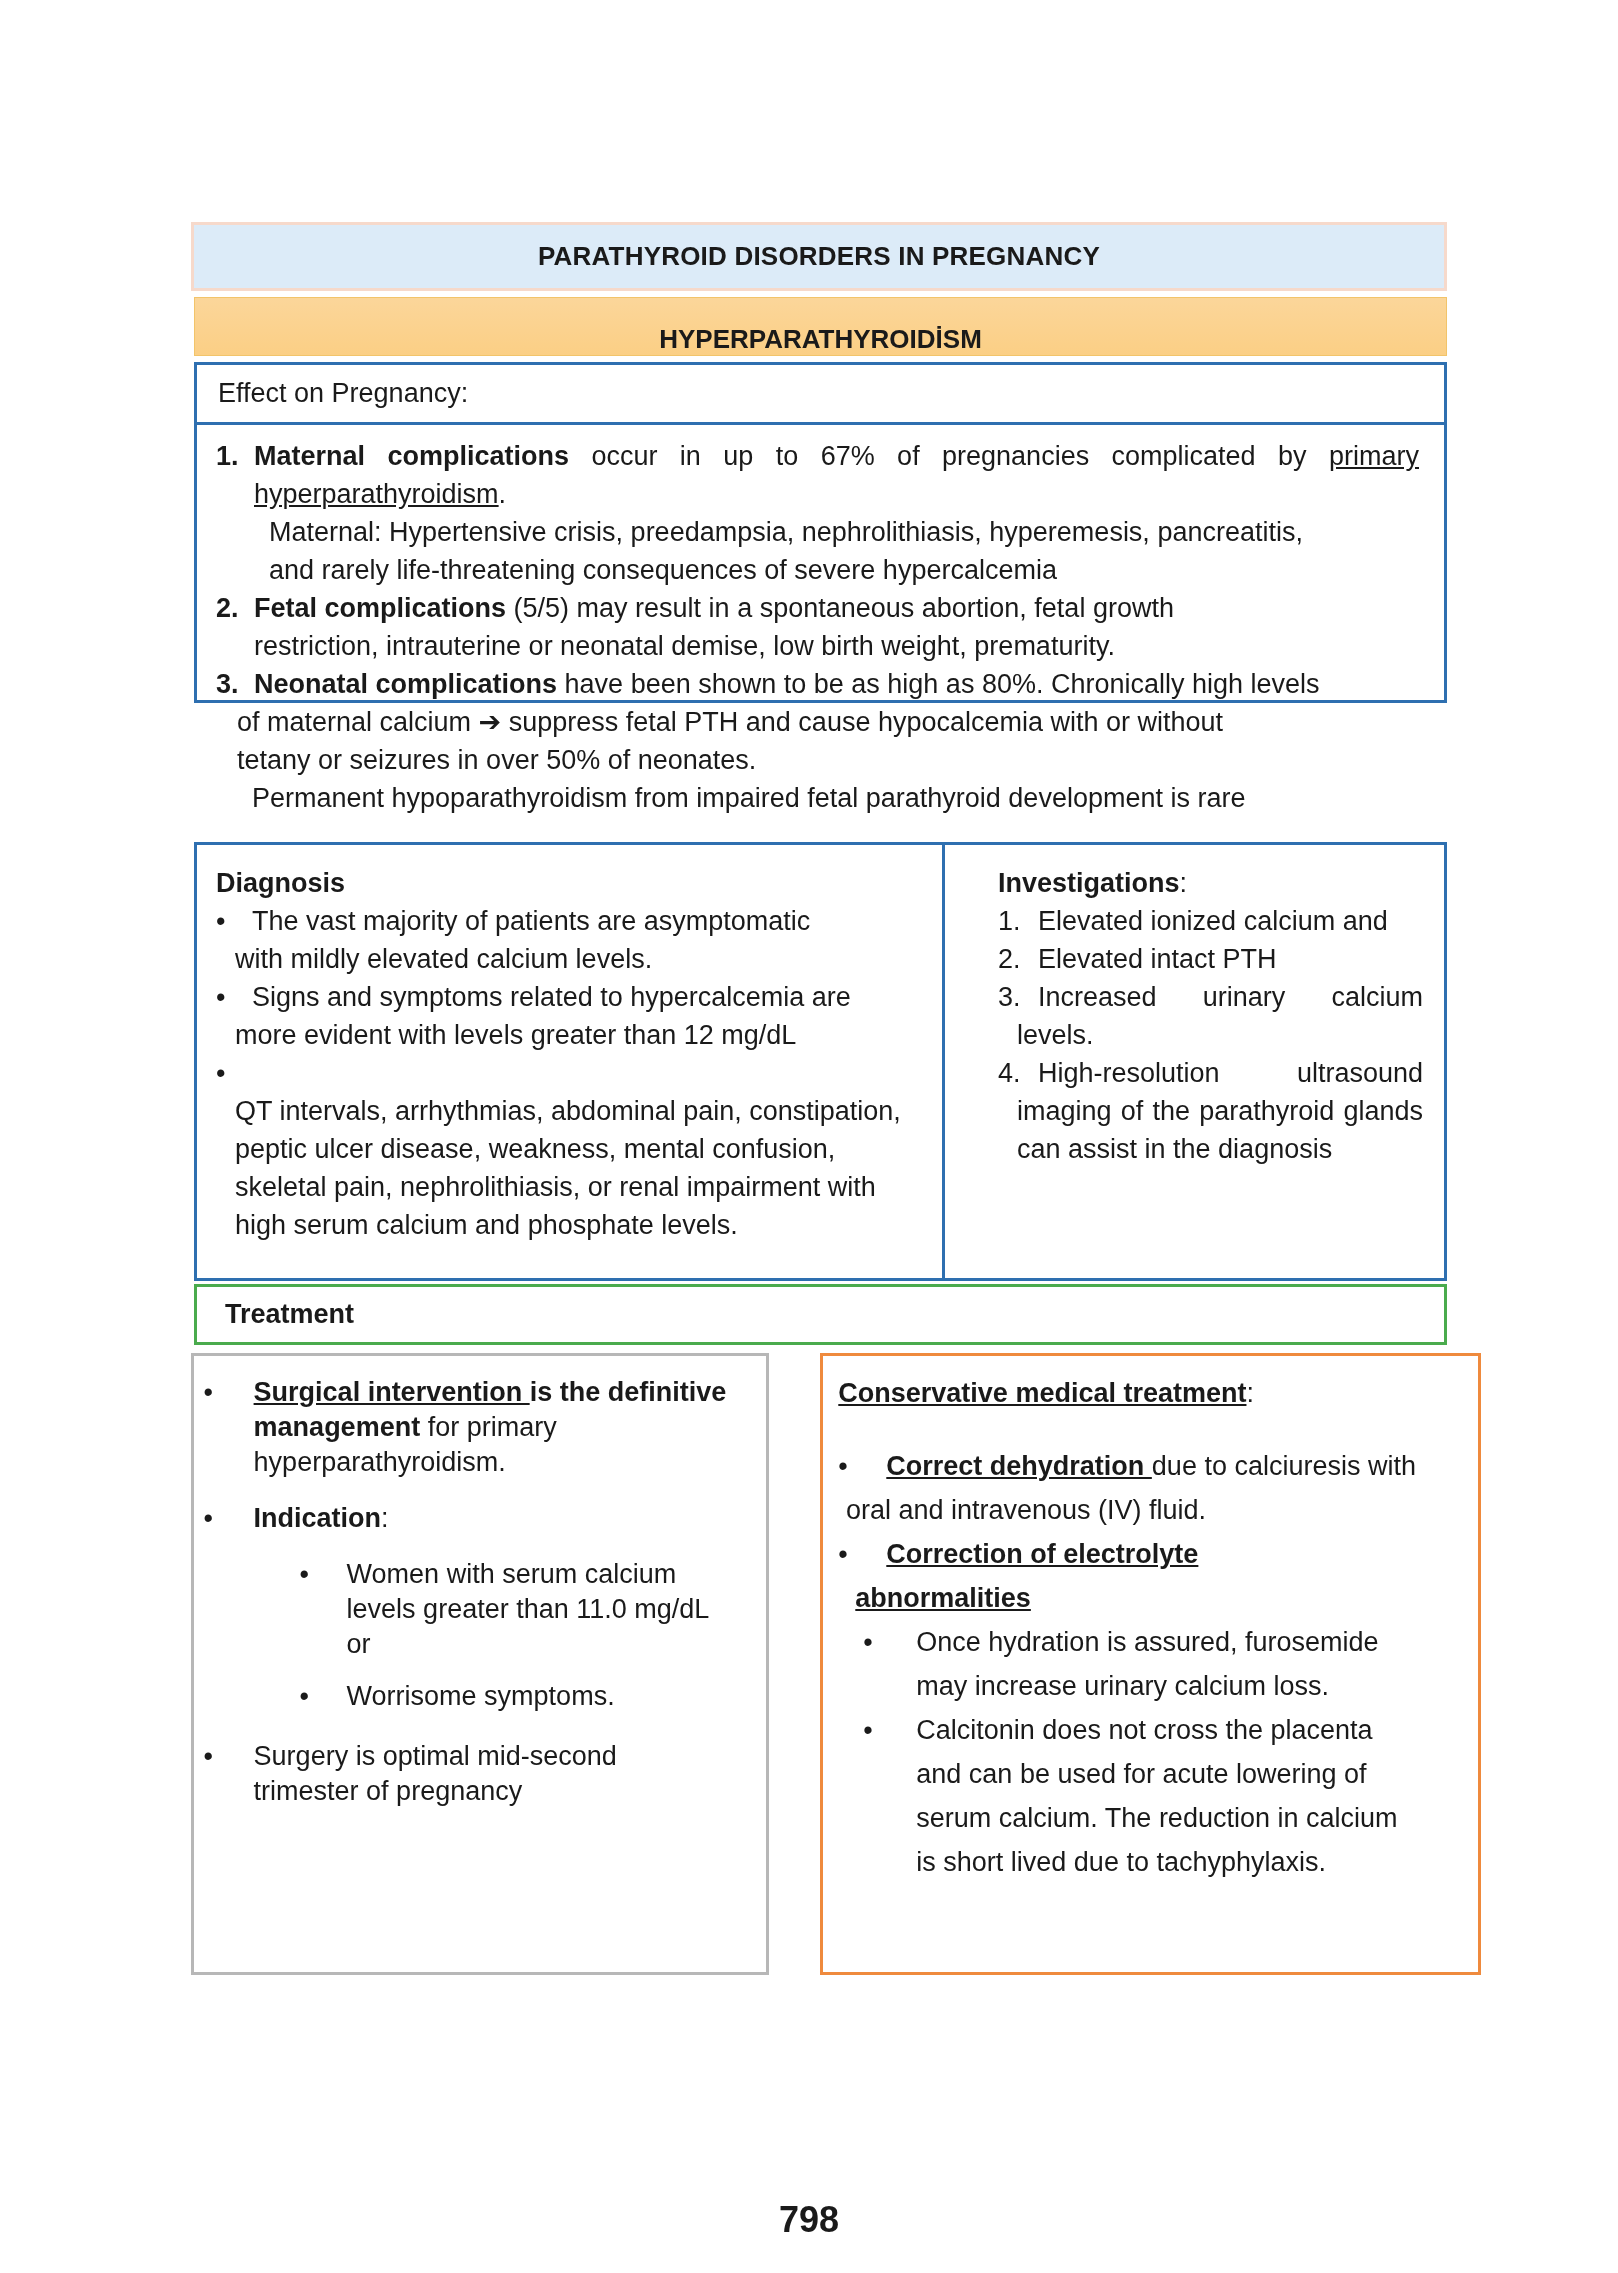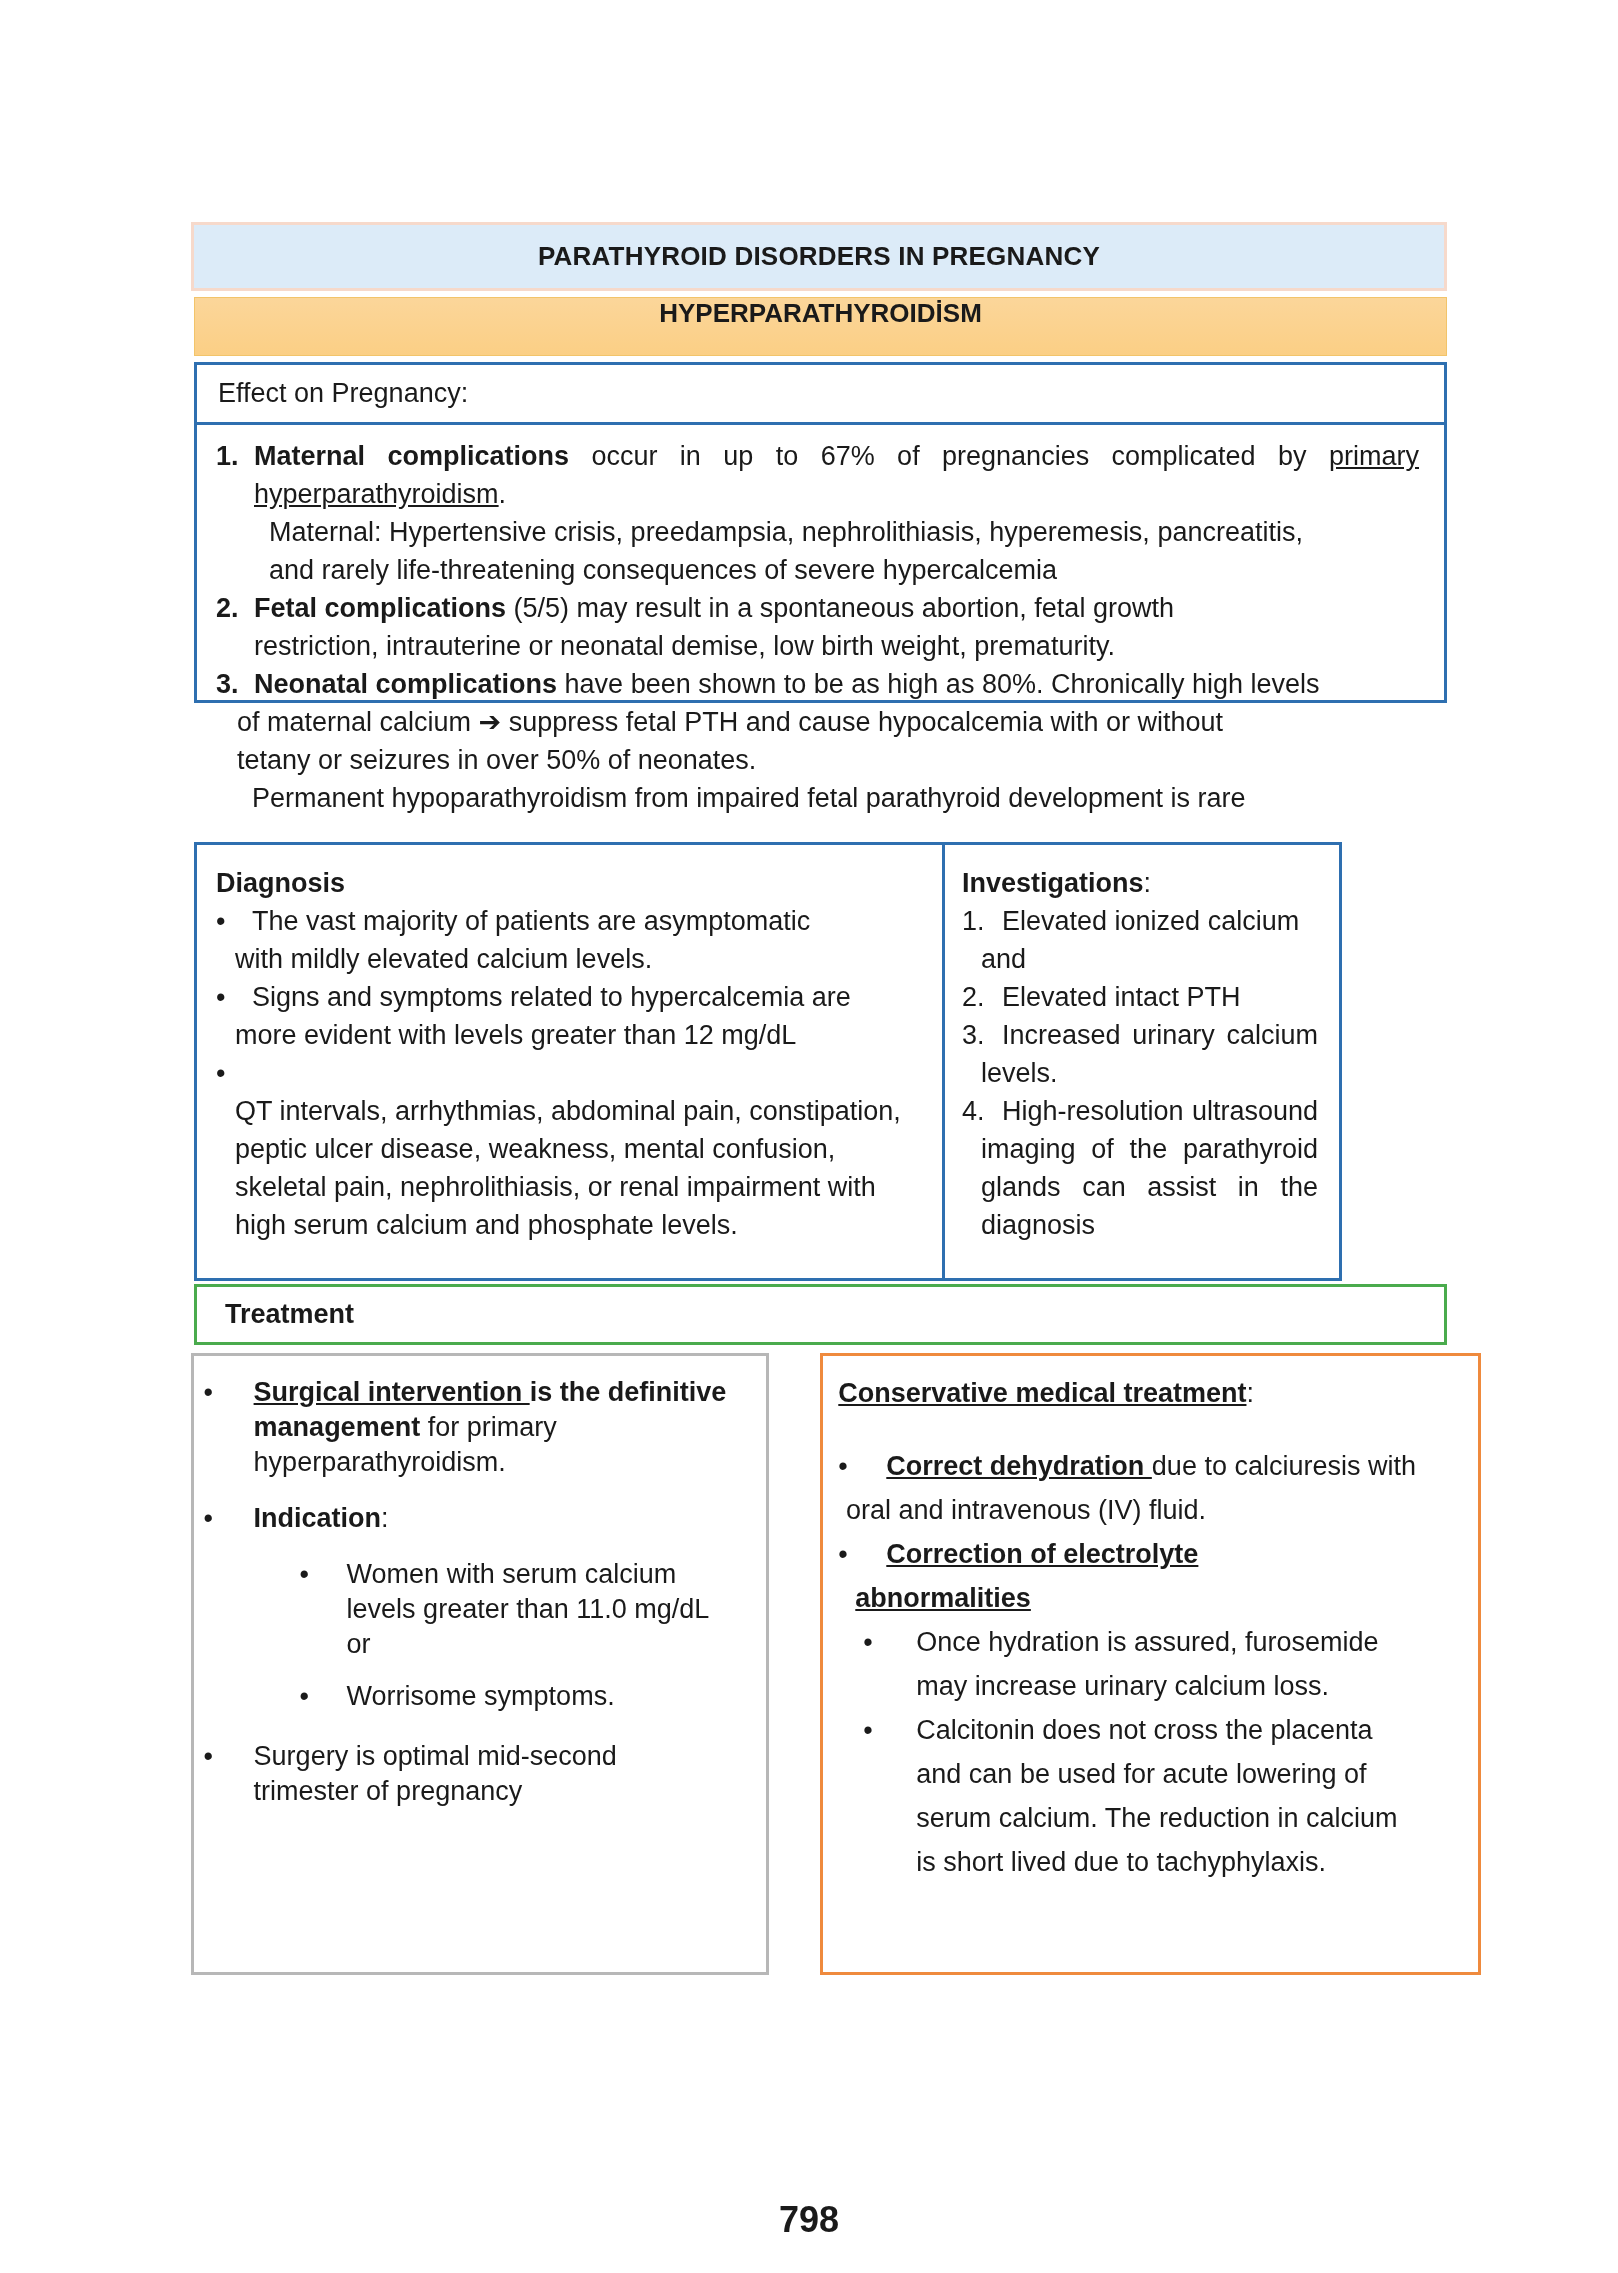--- a/index.html
+++ b/index.html
@@ -7,42 +7,42 @@
          font-family: "Liberation Sans", "DejaVu Sans", sans-serif; color: #1a1a1a; }
   .abs { position: absolute; box-sizing: border-box; }
 
   
   #title-bar { left: 191px; top: 222px; width: 1256px; height: 69px;
     background: #dcebf8; border: 3.8px solid #f6d9cb;
     display: flex; align-items: center; justify-content: center; }
   #title-bar span { font-weight: bold; font-size: 26px; letter-spacing: 0.2px; }
   #subtitle-bar { left: 194px; top: 297px; width: 1253px; height: 59px;
     background: linear-gradient(#fbd69a, #fbcf85); border: 1.9px solid #f2c46a;
-    display: flex; align-items: flex-start; justify-content: center; }
+    display: flex; align-items: flex-end; justify-content: center; }
   #subtitle-bar span { font-weight: bold; font-size: 26px; }
 
   
   #effect-box { left: 194px; top: 362px; width: 1253px; height: 341px;
     border: 3.8px solid #2e6fb0; }
   #effect-head { height: 57px; border-bottom: 3.8px solid #2e6fb0;
     display: flex; align-items: center; padding-left: 21px; font-size: 27px; }
   #effect-body { padding: 11.5px 25px 0 19px; font-size: 27px; line-height: 38px; }
   .ol-item { position: relative; }
   .num { font-weight: bold; display: inline-block; width: 38px; }
   .indent1 { padding-left: 38px; }
   .indent-sub { padding-left: 53px; }
   .indent3 { padding-left: 21px; }
   .indent-perm { padding-left: 36px; }
   b { font-weight: bold; }
   u { text-decoration: underline; }
   .just { text-align: justify; text-align-last: justify; }
 
   
-  #diag-wrap { left: 194px; top: 842px; width: 1148px; height: 439px;
-    border: 3.8px solid #2e6fb0; display: flex; }
+  #diag-wrap { left: 194px; top: 842px; width: 1253px; height: 439px;
+    border: 3.8px solid #2e6fb0; display: flex; gap: 36px; }
   #diag-col { width: 748px; border-right: 3.8px solid #2e6fb0; padding: 19px 17px 0 19px;
     box-sizing: border-box; font-size: 27px; line-height: 38px; }
   #inv-col { flex: 1; padding: 19px 21px 10px 17px; box-sizing: border-box; font-size: 27px; line-height: 38px; }
   .sec-head { font-weight: bold; }
   .bul { position: relative; padding-left: 19px; }
   .bul .dot { position: absolute; left: 0; top: 0; }
   .bul .first { padding-left: 17px; }
   .inv-item { position: relative; padding-left: 19px; }
   .inv-item .n { display: inline-block; width: 40px; margin-left: -19px; }
 

